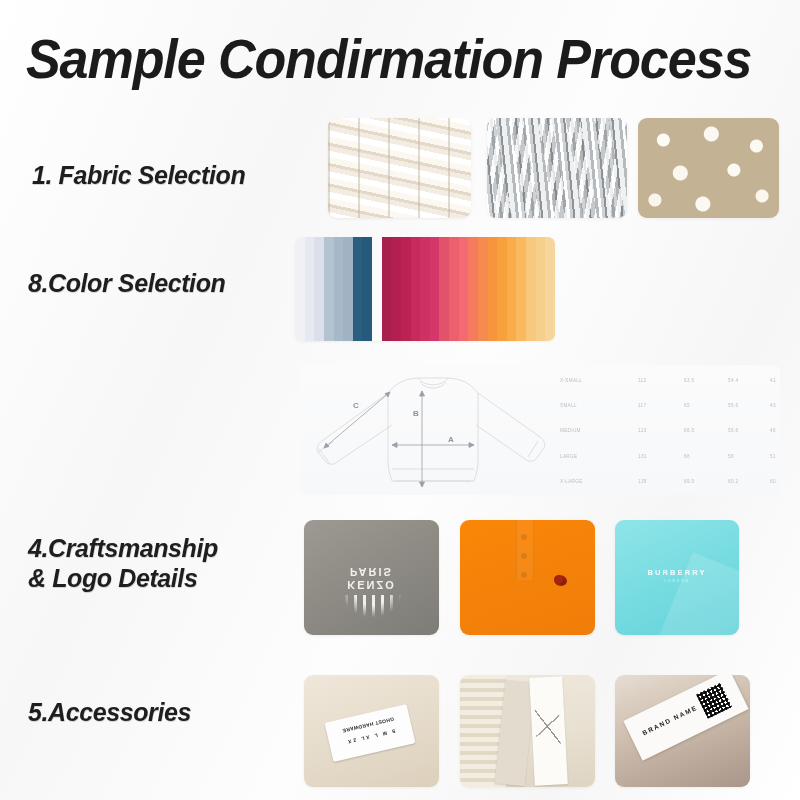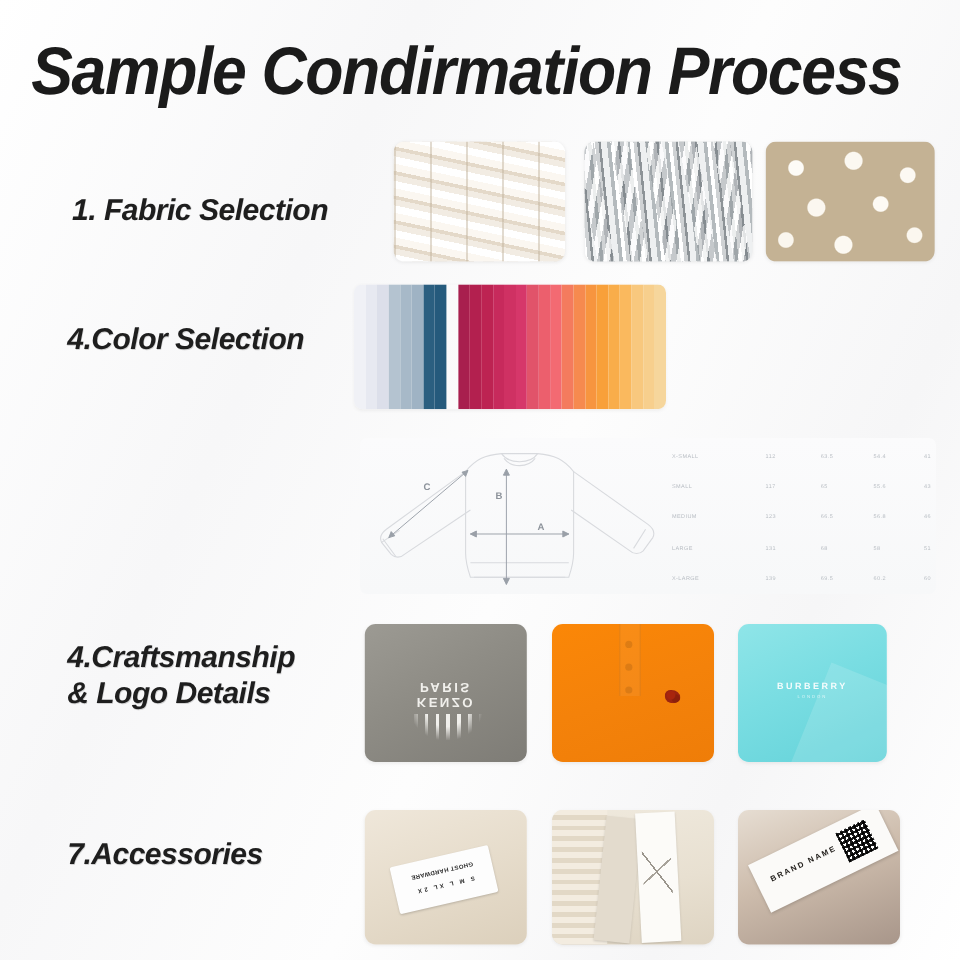--- a/index.html
+++ b/index.html
@@ -33,21 +33,20 @@
   }
 
   
   .step-label{
     position:absolute;left:28px;
     font-weight:900;font-style:italic;
     font-size:25px;line-height:30px;
     letter-spacing:-0.4px;
     color:#1e1e1e;
     text-shadow:0.5px 0.5px 0 rgba(140,140,140,.35);
-    margin-left:28px;
   }
   #label-1{top:160px;left:32px;}
   #label-2{top:268px;}
   #label-3{top:407px;}
   #label-4{top:533px;}
   #label-5{top:697px;}
 
   
   .card{
     position:absolute;border-radius:9px;overflow:hidden;
@@ -198,21 +197,21 @@
   <div class="step-label" id="label-1">1. Fabric Selection</div>
 
   <div class="card" id="fab1">
     <div class="braid"></div>
   </div>
   <div class="card" id="fab2">
     <div class="wave"></div>
   </div>
   <div class="card" id="fab3"></div>
 
-  <div class="step-label" id="label-2">4.Color Selection</div>
+  <div class="step-label" id="label-2">8.Color Selection</div>
 
   <div id="color-strip" style="width: 260px;">
       <div class="sw" style="width: 9.62963px; background: rgb(240, 241, 246);"></div>
       <div class="sw" style="width: 9.62963px; background: rgb(231, 233, 241);"></div>
       <div class="sw" style="width: 9.62963px; background: rgb(220, 223, 234);"></div>
       <div class="sw" style="width: 9.62963px; background: rgb(180, 195, 208);"></div>
       <div class="sw" style="width: 9.62963px; background: rgb(167, 185, 200);"></div>
       <div class="sw" style="width: 9.62963px; background: rgb(159, 179, 196);"></div>
       <div class="sw" style="width: 9.62963px; background: rgb(43, 95, 128);"></div>
       <div class="sw" style="width: 9.62963px; background: rgb(37, 90, 124);"></div>
@@ -342,21 +341,21 @@
   </div>
 
   <div class="card" id="craft3">
     <div class="fold"></div>
     <div class="logo">
       <div class="b">BURBERRY</div>
       <div class="s">LONDON</div>
     </div>
   </div>
 
-  <div class="step-label" id="label-5">7.Accessories</div>
+  <div class="step-label" id="label-5">5.Accessories</div>
 
   <div class="card" id="acc1">
     <div class="tag">
       <div class="tt">GHOST HARDWARE</div>
       <div class="sz">S M L XL 2X</div>
     </div>
   </div>
 
   <div class="card" id="acc2">
     <div class="knit"></div>

